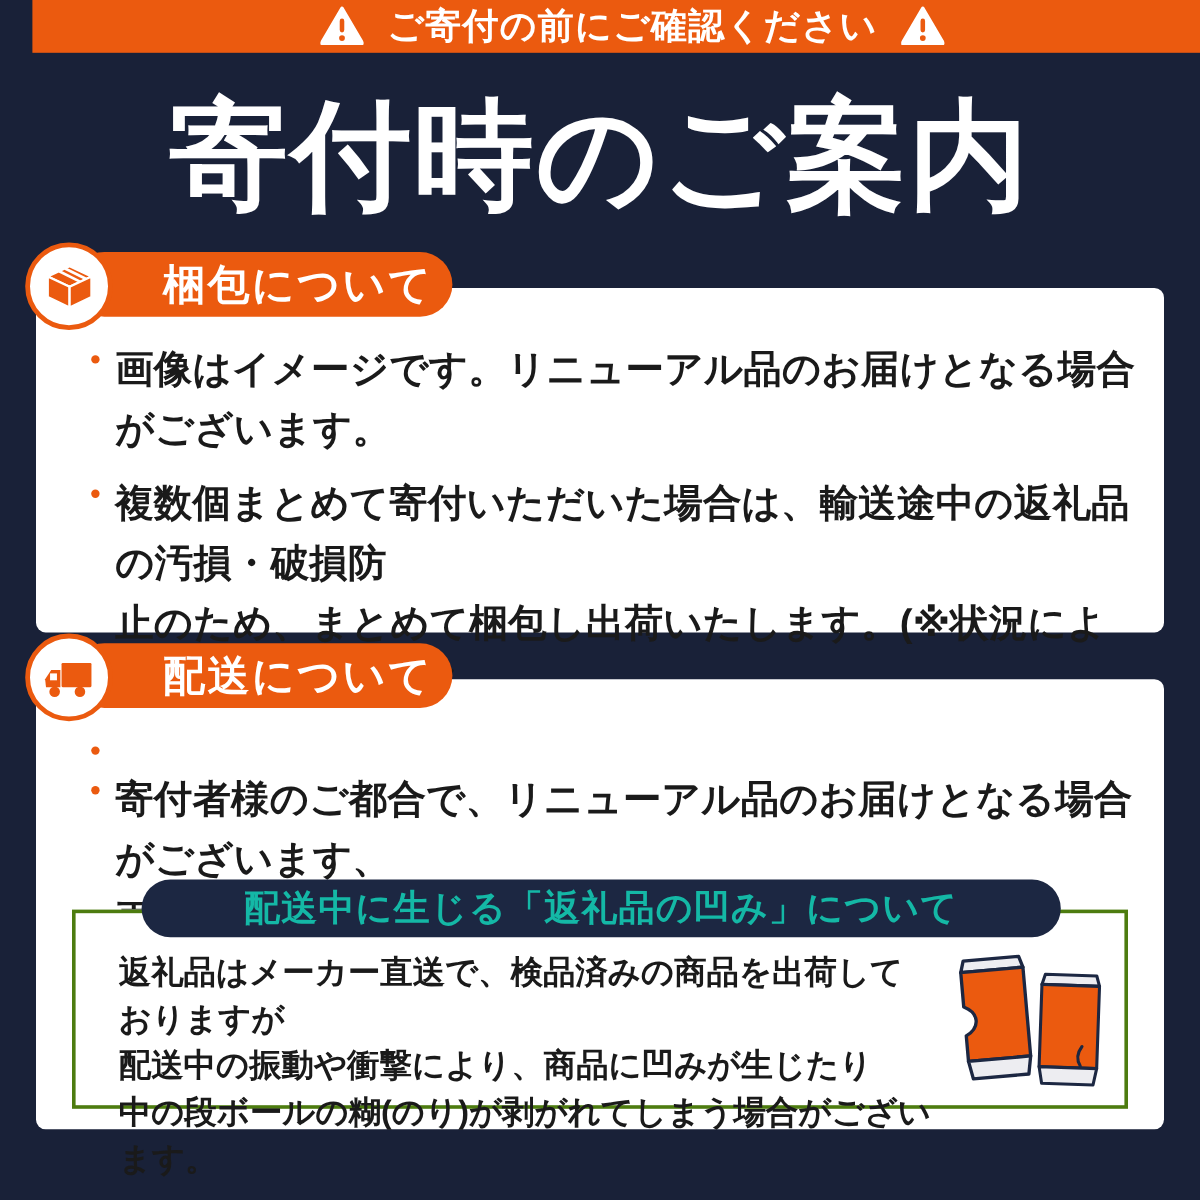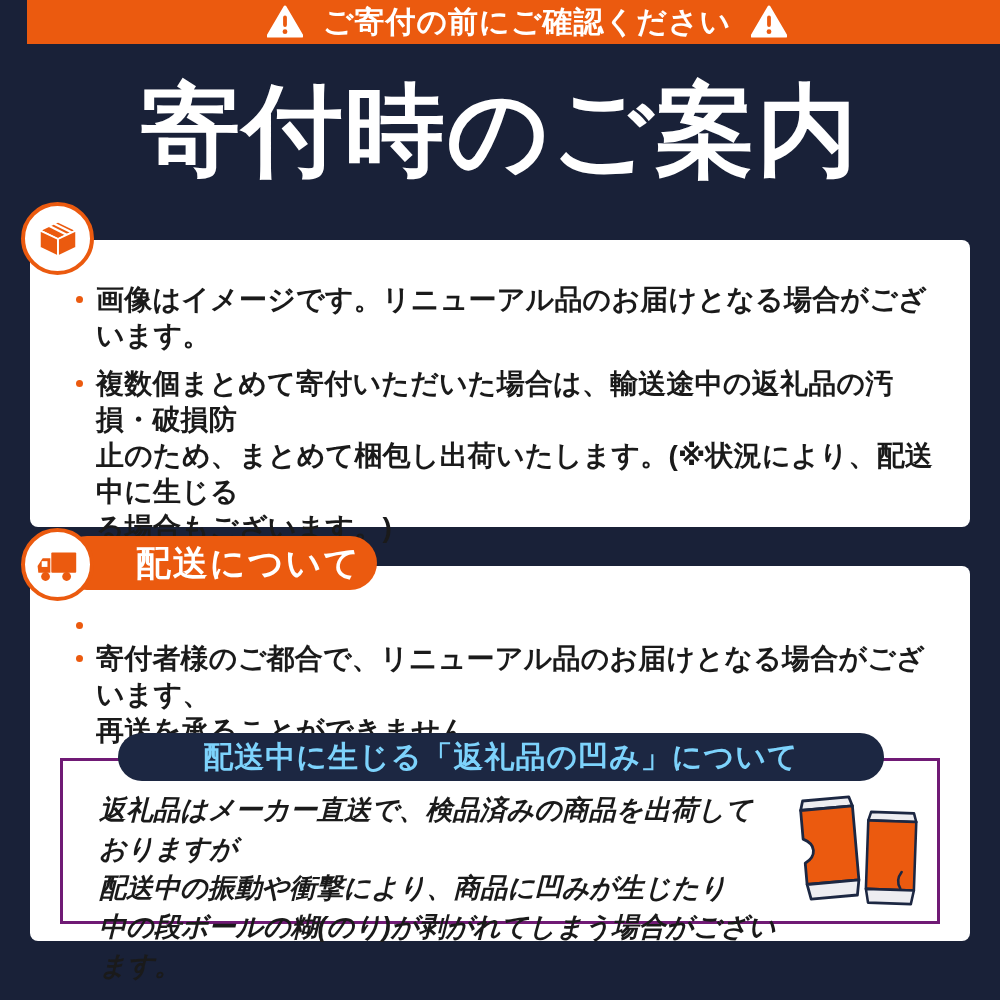--- a/index.html
+++ b/index.html
@@ -39,34 +39,34 @@
   }
   .hdr-circle svg{width:46px;height:46px;display:block;}
   
   .bullets{padding:42px 24px 0 46px;}
   .bullet{display:flex;margin-bottom:12px;}
   .bullet .dot{
     flex:none;width:7px;height:7px;border-radius:50%;background:#EB5A0F;
     margin:14px 13px 0 0;
   }
   .bullet .btxt{
-    color:#1a1a1a;font-size:28px;line-height:36px;font-weight:600;
+    color:#1a1a1a;font-size:32px;line-height:50px;font-weight:600;
     white-space:pre-line;letter-spacing:0.2px;
   }
   
   .notice-box{
     position:absolute;left:30px;top:192px;width:874px;height:160px;
-    background:#fff;border:3px solid #701a75;font-style:italic;
+    background:#fff;border:3px solid #4d7c0f;
   }
   .notice-banner{
     position:absolute;left:88px;top:167px;width:766px;height:48px;
     background:#1C2742;border-radius:26px;z-index:3;
     display:flex;align-items:center;justify-content:center;
   }
-  .notice-banner span{color:#7dd3fc;font-size:30px;font-weight:800;letter-spacing:1px;}
+  .notice-banner span{color:#14b8a6;font-size:30px;font-weight:800;letter-spacing:1px;}
   .notice-body{
     position:absolute;left:36px;top:30px;width:680px;
     color:#1a1a1a;font-size:27px;line-height:39px;font-weight:600;white-space:pre-line;
   }
   .cans{
     position:absolute;right:16px;bottom:12px;display:flex;align-items:flex-end;
   }
   .can-svg{display:block;}
   .can-left{width:68px;height:104px;transform:rotate(-5deg);margin-right:-3px;margin-bottom:9px;}
   .can-right{width:60px;height:102px;transform:rotate(2deg);}
@@ -94,20 +94,23 @@
   <div class="hdr-circle">
     <svg viewBox="0 0 48 48">
       <g fill="#EB5A0F" stroke="#fff" stroke-width="2" stroke-linejoin="round">
         <path d="M5,15 L24,6 L43,15 L24,24 Z"></path>
         <path d="M5,15 L24,24 V42 L5,33 Z"></path>
         <path d="M43,15 L24,24 V42 L43,33 Z"></path>
       </g>
       <path d="M15,10.5 L33,19.5" stroke="#fff" stroke-width="2.4" fill="none"></path>
       <path d="M20,8 L38,17" stroke="#fff" stroke-width="2.4" fill="none"></path>
     </svg>
+  </div>
+  <div class="pill">
+    <span>梱包について</span>
   </div>
   <div class="bullets">
     <div class="bullet">
       <span class="dot"></span>
       <span class="btxt">画像はイメージです。リニューアル品のお届けとなる場合がございます。</span>
     </div>
     <div class="bullet">
       <span class="dot"></span>
       <span class="btxt">複数個まとめて寄付いただいた場合は、輸送途中の返礼品の汚損・破損防
 止のため、まとめて梱包し出荷いたします。(※状況により、配送中に生じる

